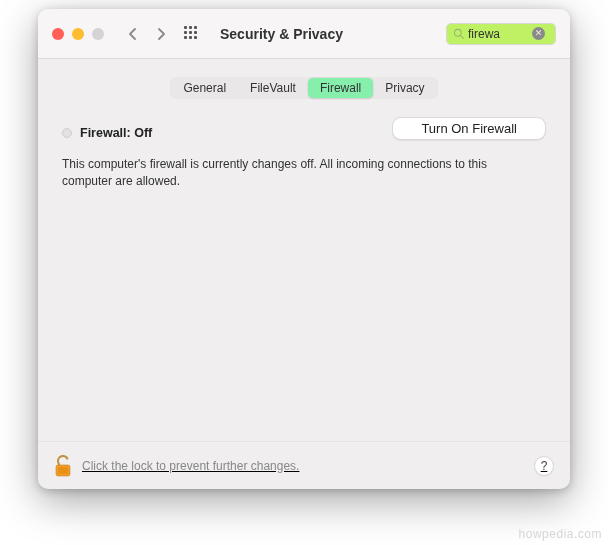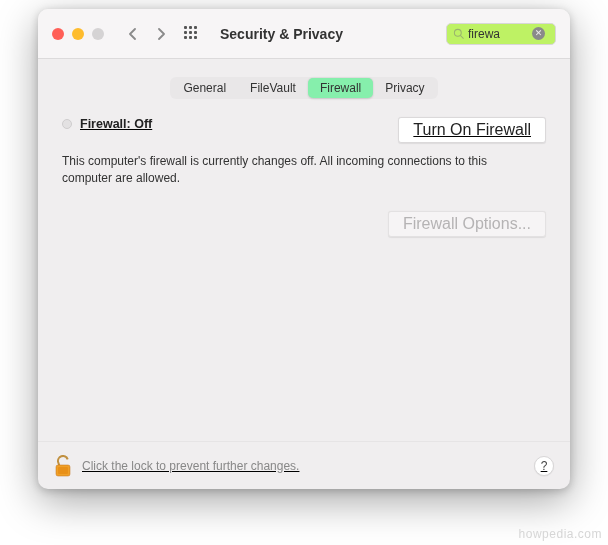--- a/index.html
+++ b/index.html
@@ -138,24 +138,23 @@
       background: #86efac;
       box-shadow: 0 0.5px 2px rgba(0,0,0,0.15);
     }
     .content {
       flex: 1;
       padding: 18px 24px 0 24px;
       position: relative;
     }
     .status-row {
       display: flex;
-      align-items: flex-start;
+      align-items: flex-end;
       justify-content: space-between;
-      margin-bottom: 10px;
-      text-decoration: underline;
+      margin-bottom: 16px;
     }
     .status-left {
       display: flex;
       align-items: center;
       gap: 8px;
     }
     .status-dot {
       width: 10px;
       height: 10px;
       border-radius: 50%;
@@ -163,23 +162,23 @@
       border: 1px solid #cfcdce;
     }
     .status-text {
       font-size: 12.5px;
       font-weight: 700;
       color: #222;
     }
     .mac-button {
       background: #fff;
       border: 1px solid #dbd9da;
-      border-radius: 3px;
-      font-size: 16px;
-      padding: 3px 14px;
+      border-radius: 9px;
+      font-size: 13px;
+      padding: 3px 28px;
       color: #222;
       box-shadow: 0 0.5px 1px rgba(0,0,0,0.08);
       cursor: default;
     }
     .mac-button.disabled {
       color: #b5b3b4;
       border-color: #e3e1e2;
       background: #f6f4f5;
     }
     .desc {
@@ -288,23 +287,20 @@
 
   <div class="content">
     <div class="status-row">
       <div class="status-left">
         <div class="status-dot"></div>
         <div class="status-text">Firewall: Off</div>
       </div>
       <button class="mac-button">Turn On Firewall</button>
     </div>
     <div class="desc">This computer's firewall is currently changes off. All incoming connections to this computer are allowed.</div>
-    <div class="options-row">
-      <button class="mac-button disabled">Firewall Options...</button>
-    </div>
   </div>
 
   <div class="footer">
     <svg class="lock-icon" viewBox="0 0 18 22">
       <path d="M4 10 V6 a5 5 0 0 1 10 0" stroke="#c09040" stroke-width="2" fill="none" transform="rotate(-20 9 6)"></path>
       <rect x="2" y="10" width="14" height="11" rx="2" fill="#f0a028" stroke="#c07018" stroke-width="0.5"></rect>
       <rect x="4" y="12" width="10" height="7" rx="1" fill="#e89018"></rect>
     </svg>
     <div class="footer-text">Click the lock to prevent further changes.</div>
     <div class="help-btn">?</div>

